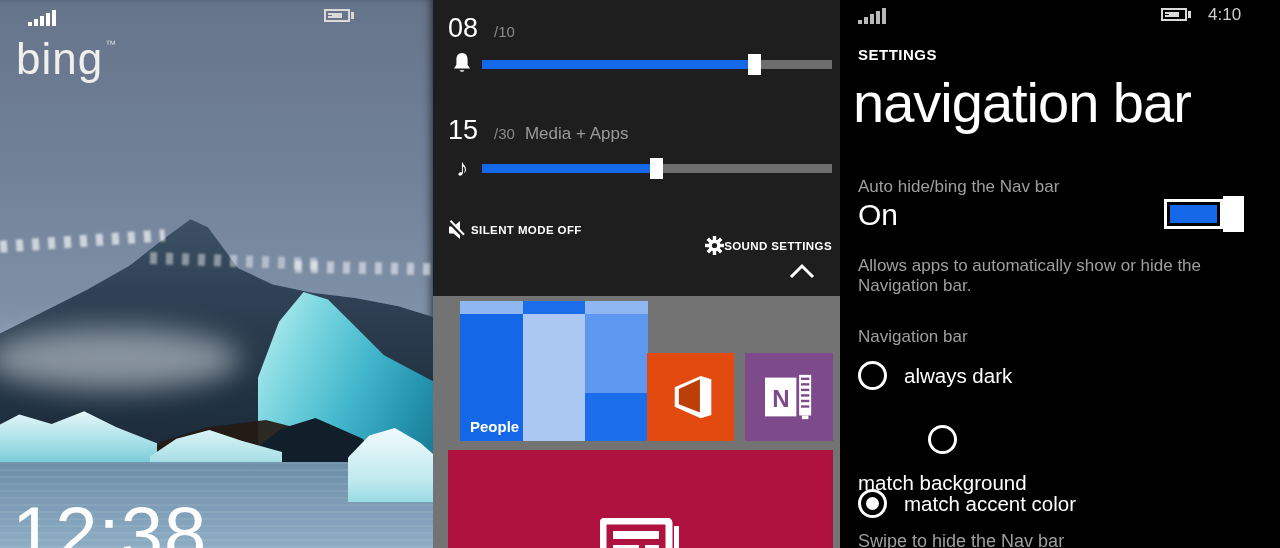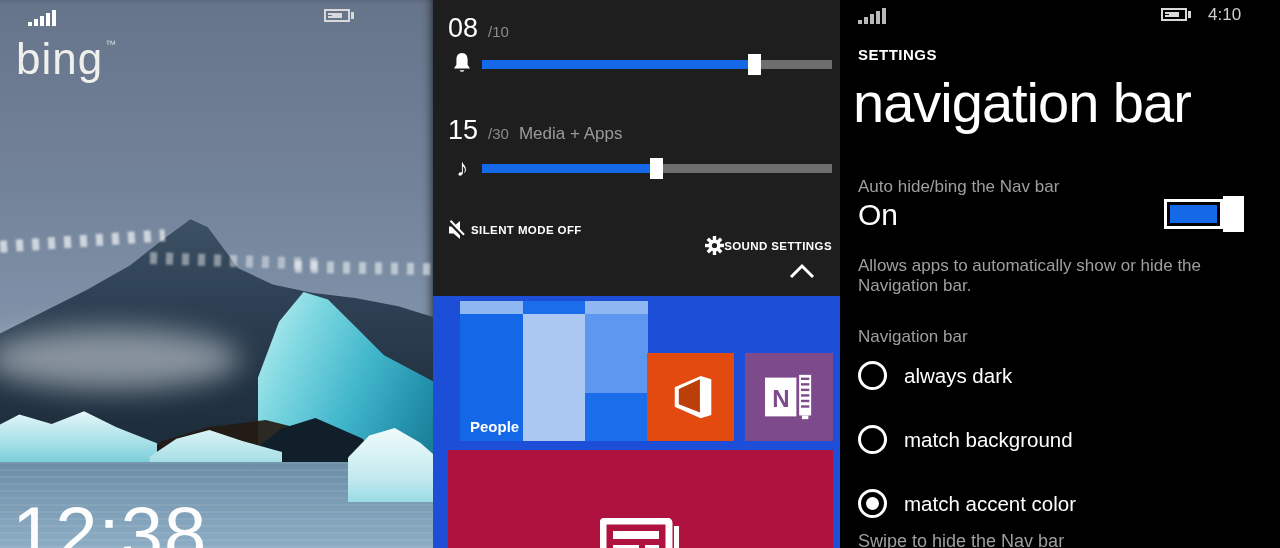--- a/index.html
+++ b/index.html
@@ -54,25 +54,25 @@
   
   .batt { position:absolute; display:flex; align-items:center; }
   .batt .body { position:relative; width:26px; height:13px; border:2px solid #d9d9d9; display:flex; align-items:center; justify-content:center; }
   .batt .plug { width:10px; height:5px; background:#d9d9d9; position:relative; }
   .batt .plug::before, .batt .plug::after { content:""; position:absolute; left:-4px; width:4px; height:2px; background:#d9d9d9; }
   .batt .plug::before { top:0; } .batt .plug::after { bottom:0; }
   .batt .tip { width:3px; height:7px; background:#d9d9d9; margin-left:1px; }
   .lock-status .batt { left:324px; top:9px; }
 
   
-  .phone-mid { position:absolute; left:433px; top:0; width:424px; height:548px; background:#1d4ed8; overflow:hidden; }
+  .phone-mid { position:absolute; left:433px; top:0; width:424px; height:548px; background:#737373; overflow:hidden; }
   .vol-panel { position:absolute; left:0; top:0; width:424px; height:296px; background:#1e1e1e; }
   .vol-row-label { position:absolute; left:15px; display:flex; align-items:baseline; white-space:nowrap; }
   .vol-big { color:#fff; font-size:27px; font-weight:400; }
-  .vol-max { color:#8b8b8b; font-size:15px; margin-left:10px;text-align:right; }
+  .vol-max { color:#8b8b8b; font-size:15px; margin-left:16px;text-align:right; }
   .vol-name { color:#9a9a9a; font-size:17px; margin-left:10px; }
   .slider-row { position:absolute; left:0; width:424px; height:28px; }
   .slider-icon { position:absolute; left:15px; top:0; width:28px; height:28px; color:#fff;
     display:flex; align-items:center; justify-content:center; }
   .sl-track { position:absolute; left:49px; right:25px; top:10px; height:9px; background:#6e6e6e; }
   .sl-fill { position:absolute; left:0; top:0; height:100%; }
   .sl-thumb { position:absolute; top:-6px; width:13px; height:21px; background:#fff; }
   .note-glyph { font-size:24px; line-height:1; }
   .vol-bottom { position:absolute; left:0; top:220px; width:424px; height:26px; }
   .vol-btn { position:absolute; display:flex; align-items:center; color:#fff;
@@ -110,21 +110,21 @@
   .wp-toggle .fill { width:100%; height:100%; }
   .wp-toggle .thumb { position:absolute; left:59px; top:0; width:21px; height:36px; background:#fff; }
   .toggle-desc { position:absolute; left:18px; top:256px; width:382px; line-height:1.2; }
   .group-label { position:absolute; left:18px; top:327px; }
   .radio-row { position:absolute; left:18px; display:flex; align-items:center; gap:17px; cursor:default; }
   .radio-circ { width:29px; height:29px; border:3px solid #fff; border-radius:50%; background:#000;
     display:flex; align-items:center; justify-content:center; flex:0 0 auto; }
   .radio-dot { width:13px; height:13px; border-radius:50%; background:transparent; }
   .radio-row.selected .radio-dot { background:#fff; }
   .radio-label { color:#fff; font-size:20.5px; }
-  .r0 { top:361px; } .r1 { top:425px; } .r2 { top:489px; }
+  .r0 { top:361px; } .r1 { top:425px;flex-direction:column; } .r2 { top:489px; }
   .swipe-footer { position:absolute; left:18px; top:531px; font-size:18px; }
 </style>
 </head>
 <body>
 
 <div id="stage">
 
   <div class="phone-left">
     <div class="mountain"></div>
     <div class="snow snow1"></div>

